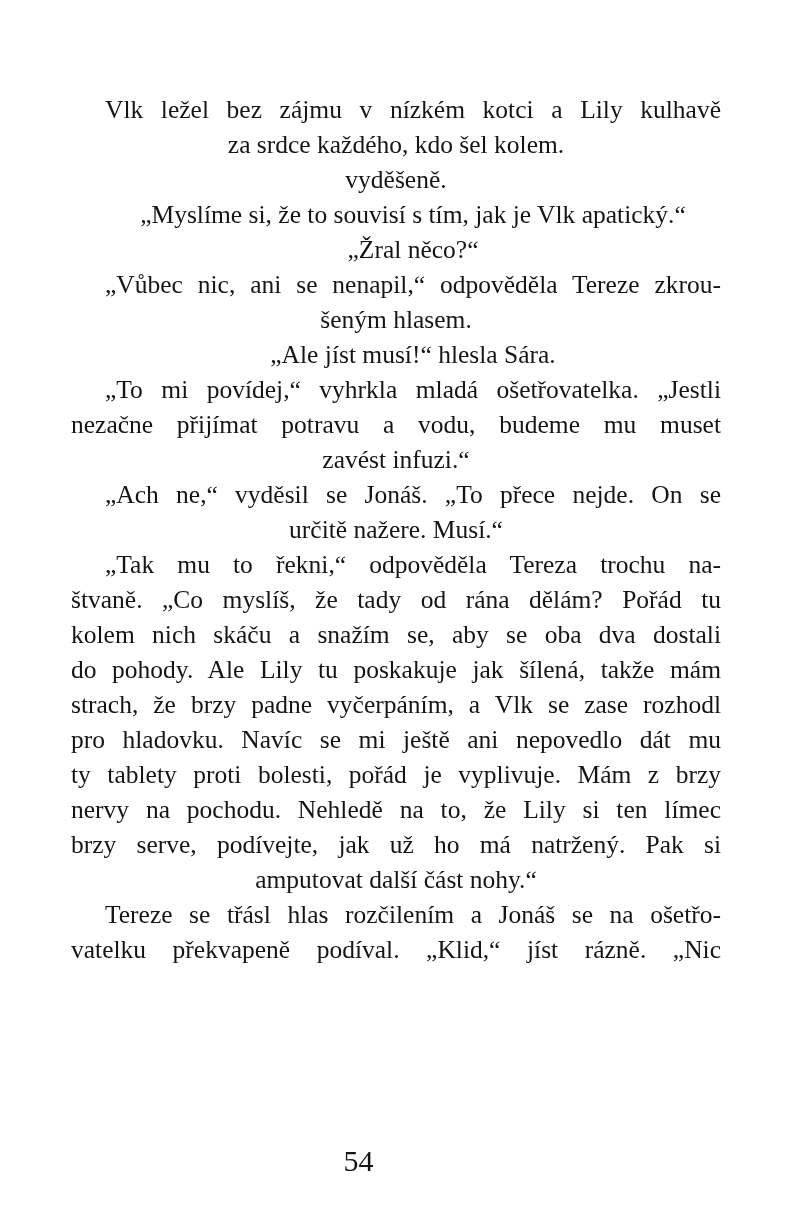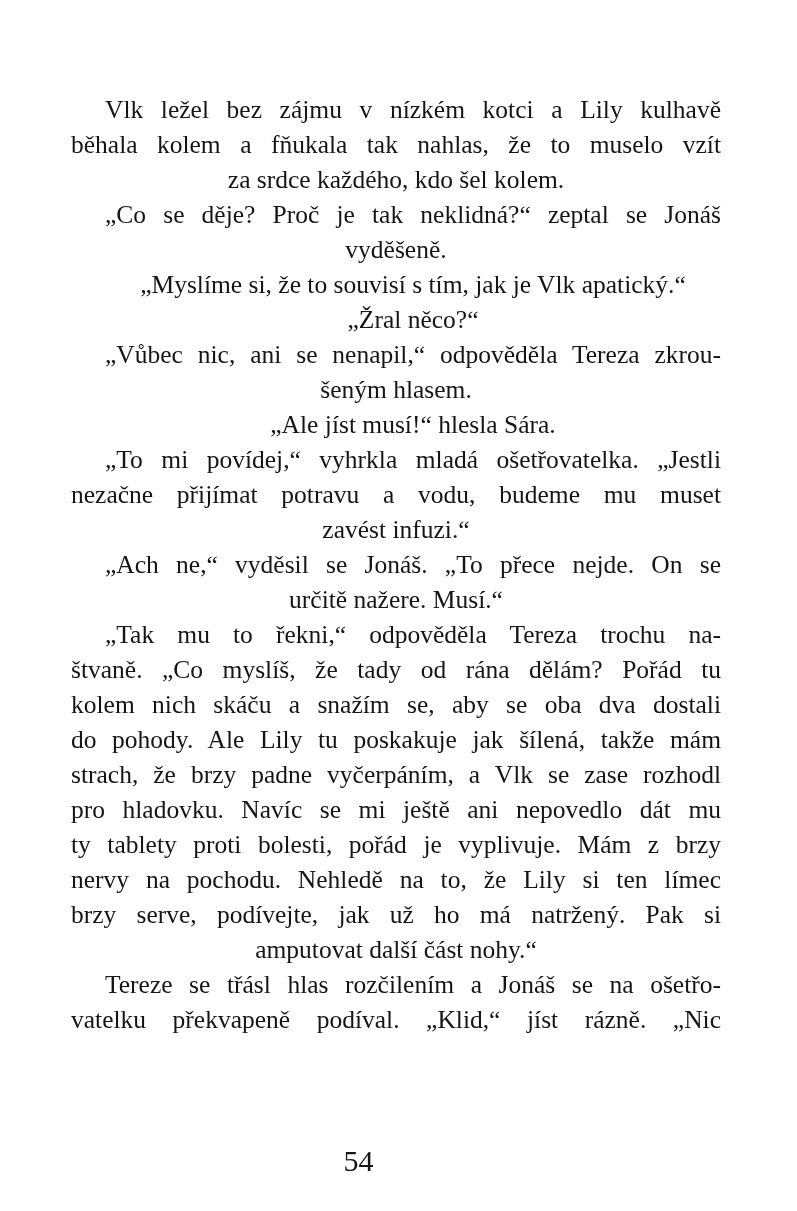--- a/index.html
+++ b/index.html
@@ -55,35 +55,33 @@
     color: var(--page-fg, #151515);
   }
 </style>
 </head>
 <body>
 
 <div class="book-page" style="--page-bg: #ffffff; --page-fg: #151515;">
   <div class="text-column">
       <div class="paragraph">
         <div class="line j first">Vlk ležel bez zájmu v nízkém kotci a Lily kulhavě</div>
-        <div class="line j">běhala kolem a fňukala tak nahlas, že to muselo vzít</div>
         <div class="line">za srdce každého, kdo šel kolem.</div>
       </div>
       <div class="paragraph">
-        <div class="line j first">„Co se děje? Proč je tak neklidná?“ zeptal se Jonáš</div>
         <div class="line">vyděšeně.</div>
       </div>
       <div class="paragraph">
         <div class="line first">„Myslíme si, že to souvisí s tím, jak je Vlk apatický.“</div>
       </div>
       <div class="paragraph">
         <div class="line first">„Žral něco?“</div>
       </div>
       <div class="paragraph">
-        <div class="line j first">„Vůbec nic, ani se nenapil,“ odpověděla Tereza zkrou-</div>
+        <div class="line j first">„Vůbec nic, ani se nenapil,“ odpověděla Tereze zkrou-</div>
         <div class="line">šeným hlasem.</div>
       </div>
       <div class="paragraph">
         <div class="line first">„Ale jíst musí!“ hlesla Sára.</div>
       </div>
       <div class="paragraph">
         <div class="line j first">„To mi povídej,“ vyhrkla mladá ošetřovatelka. „Jestli</div>
         <div class="line j">nezačne přijímat potravu a vodu, budeme mu muset</div>
         <div class="line">zavést infuzi.“</div>
       </div>

